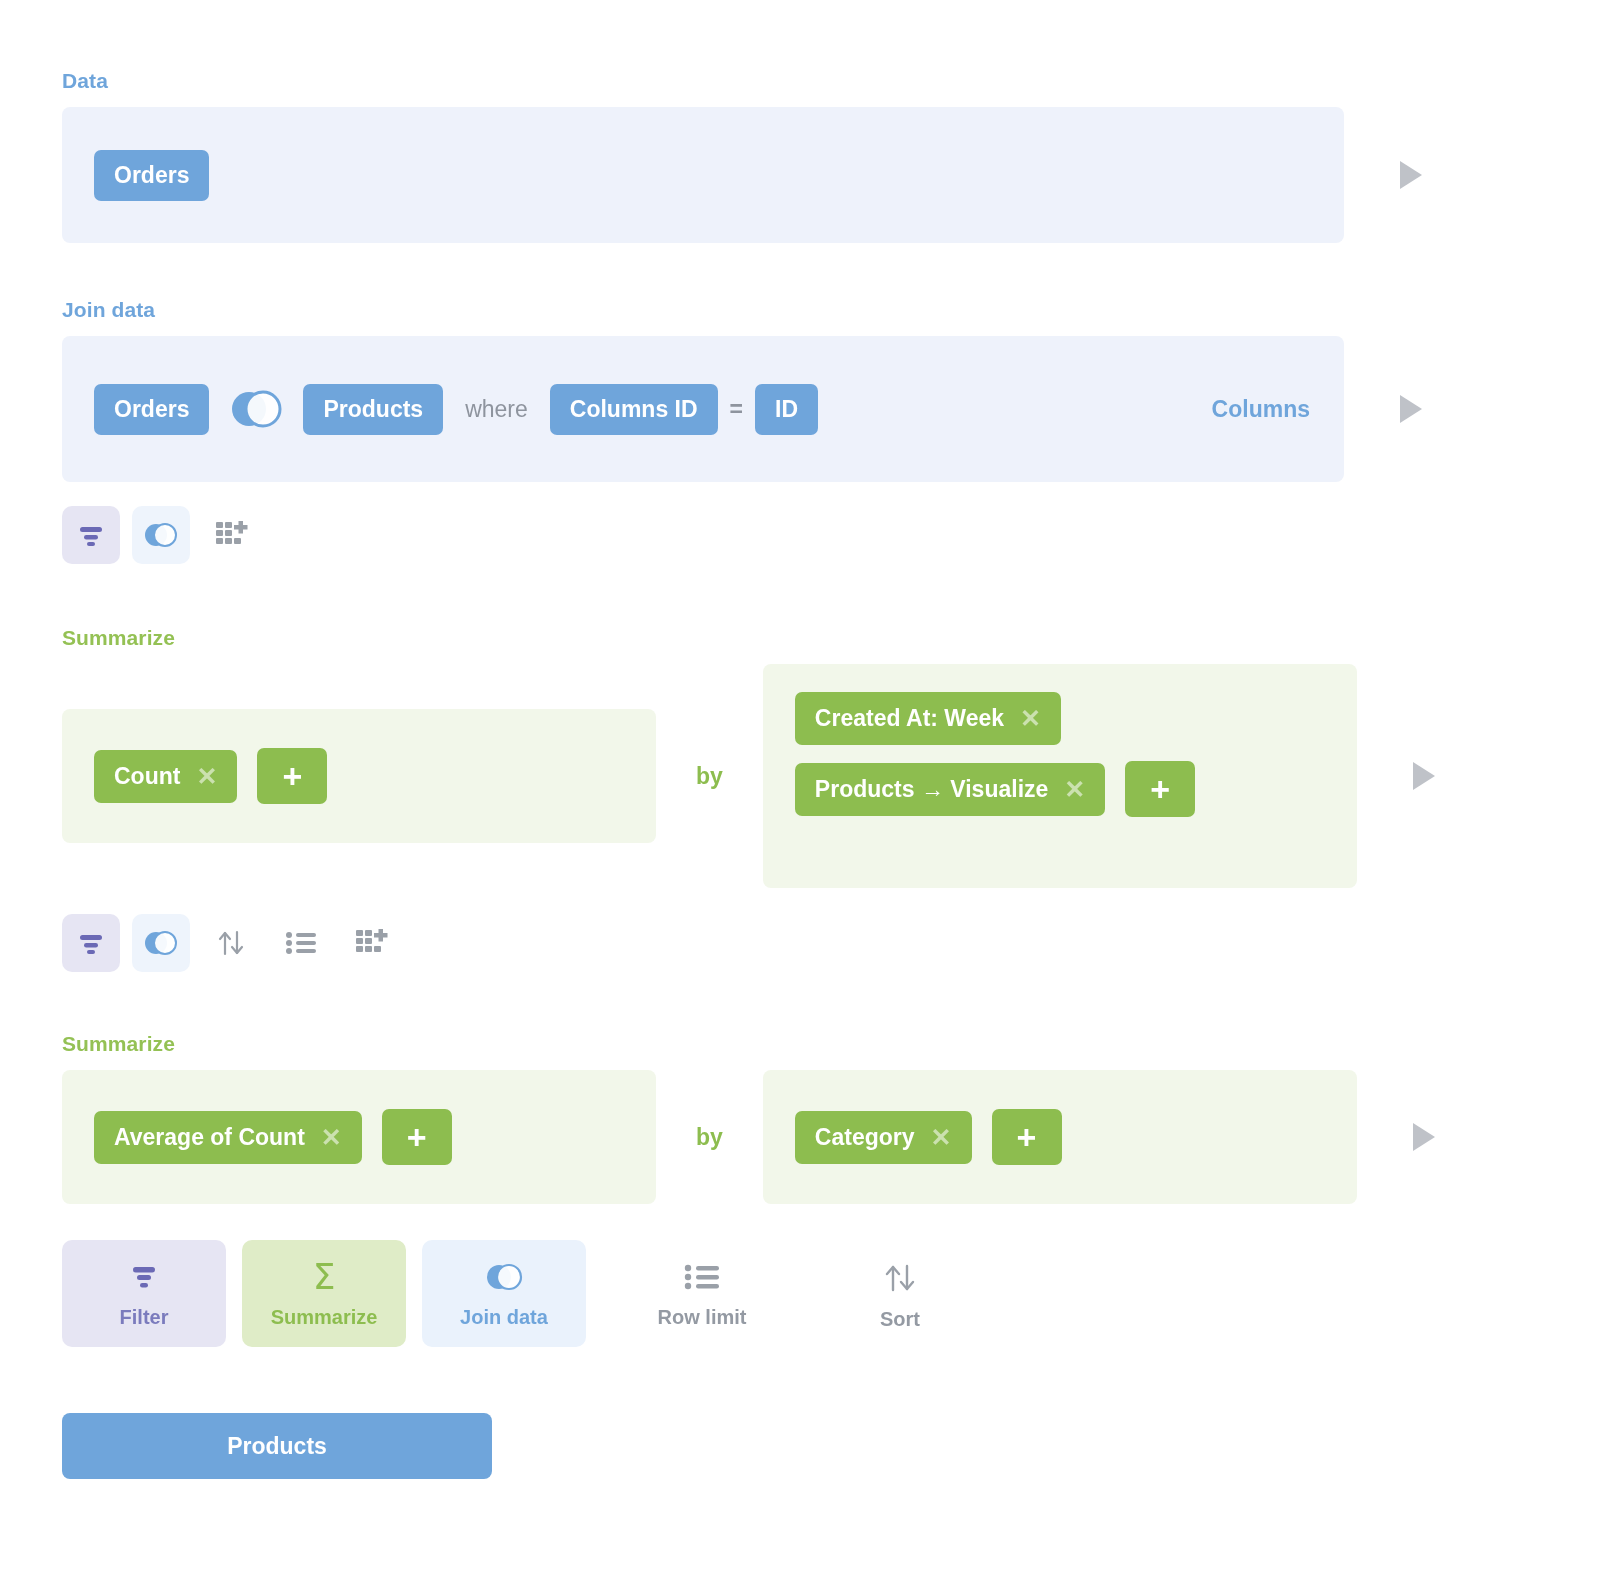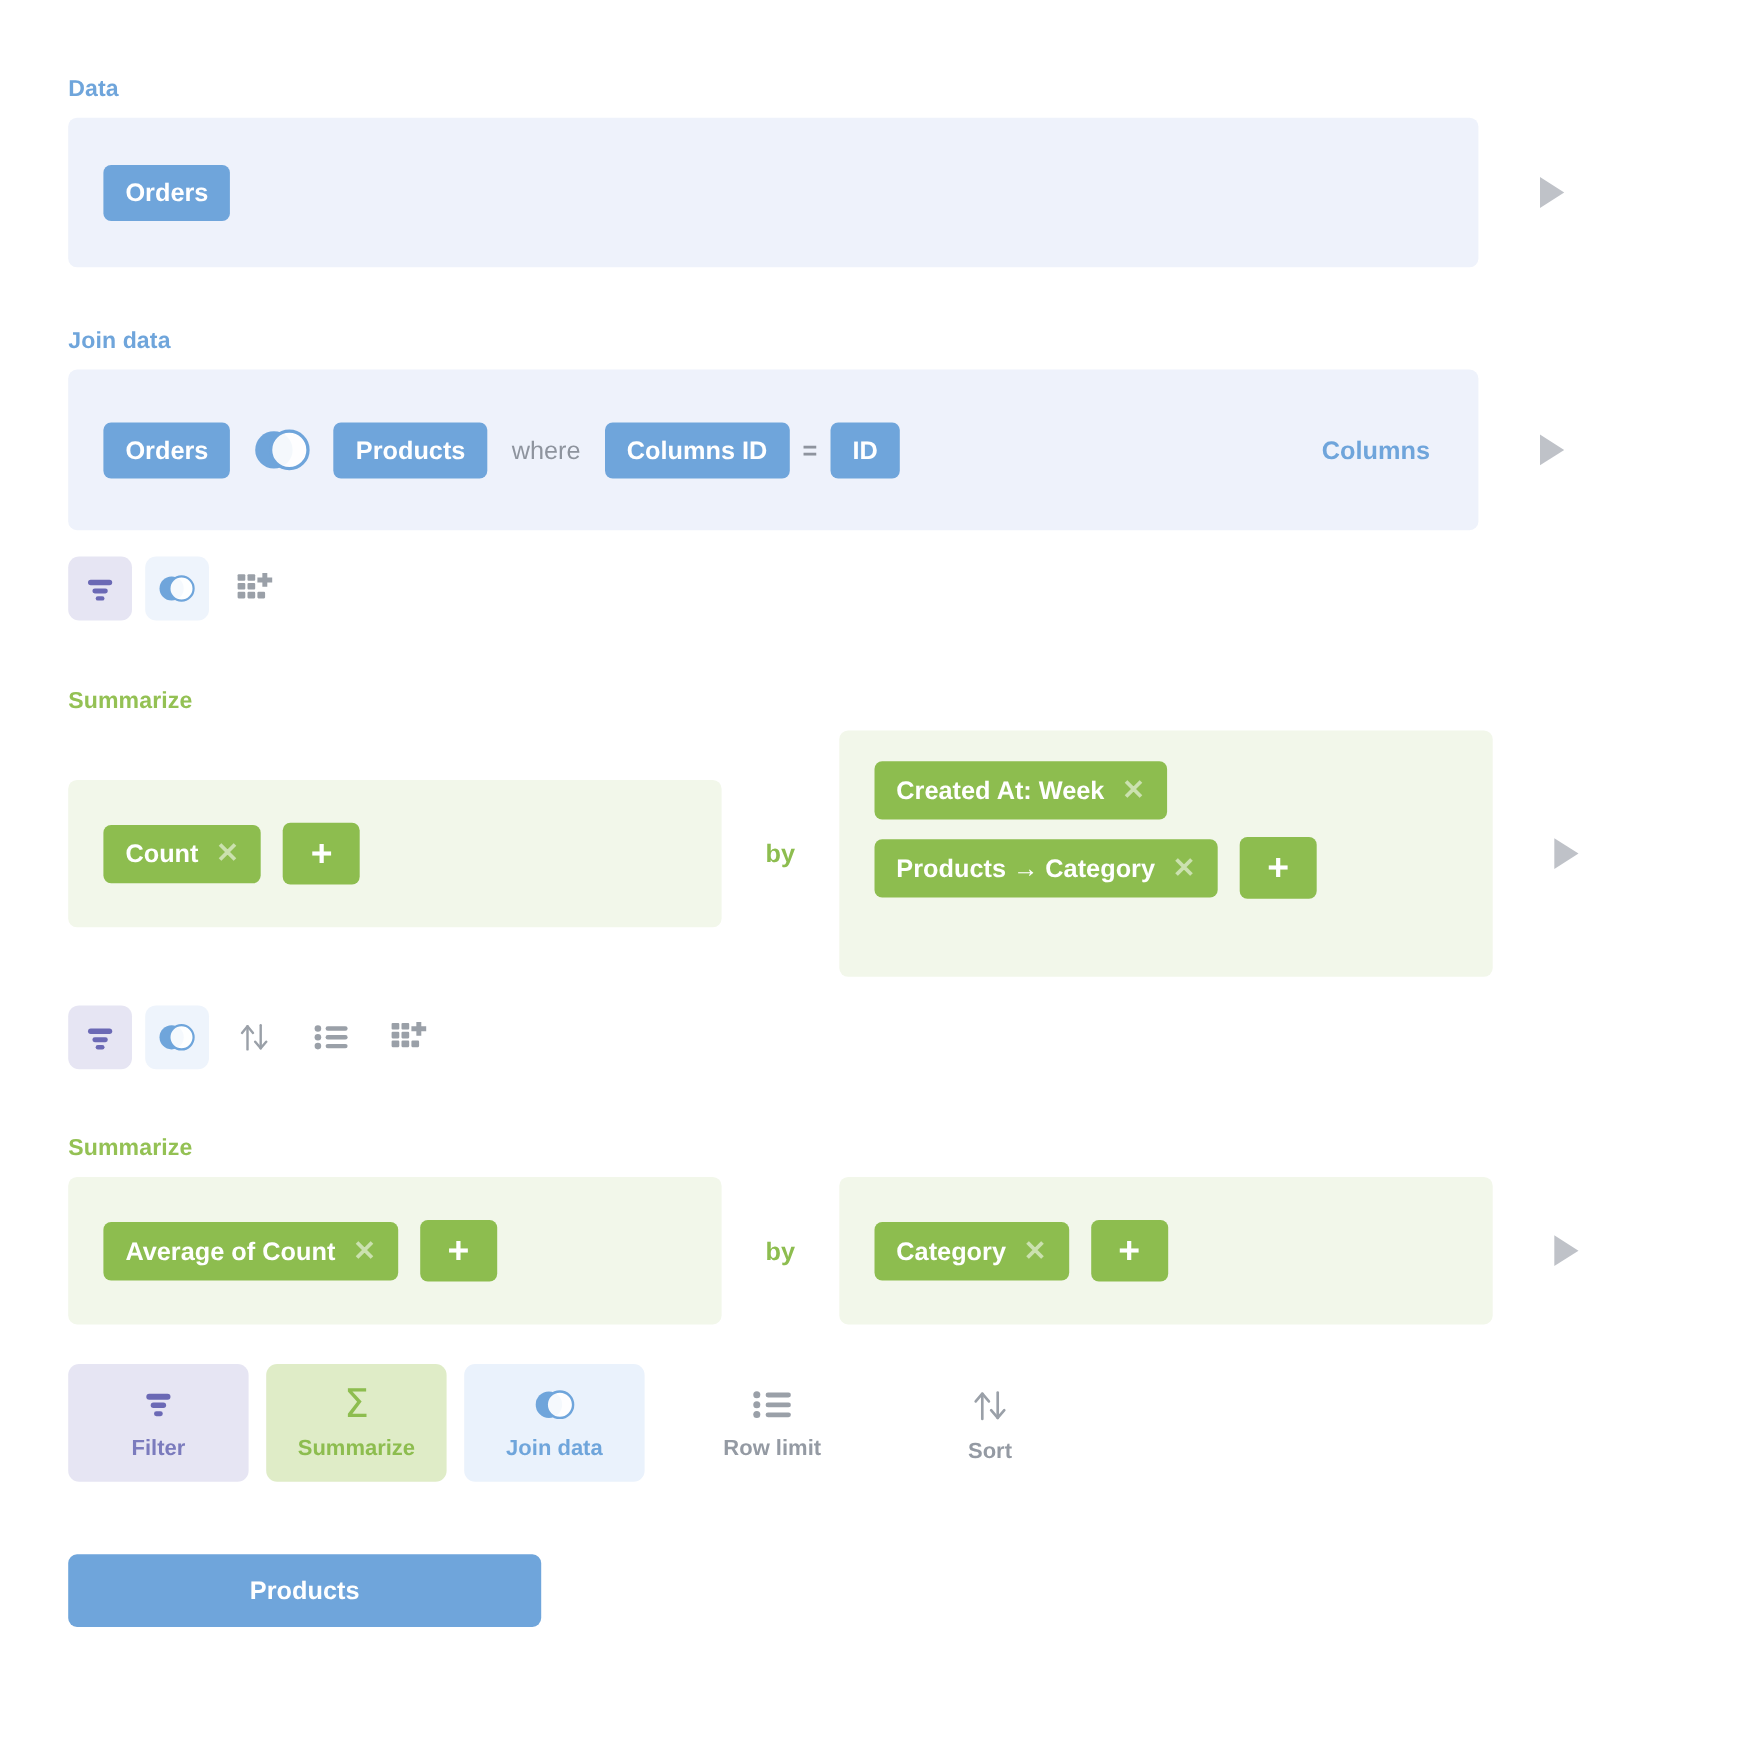--- a/index.html
+++ b/index.html
@@ -114,21 +114,21 @@
     font-size: 23px;
     font-weight: bold;
     margin: 0 12px;
   }
   .columns-lnk {
     color: #6fa5db;
     font-size: 23px;
     font-weight: bold;
     cursor: pointer;
     margin-left: auto;
-    margin-right: 44px;
+    margin-right: 34px;
   }
   .by-lbl {
     color: #8dbd4f;
     font-size: 23px;
     font-weight: bold;
     margin: 0 40px;
     flex: none;
   }
 
   
@@ -303,21 +303,21 @@
 
       <span class="by-lbl">by</span>
 
       <div class="clause-box green" style="width:594px;height:224px;padding:28px 0 28px 32px;flex-direction:column;align-items:flex-start;gap:16px;">
         <span class="pill green">
           <span>Created At: Week</span>
           <span class="x">✕</span>
         </span>
         <span style="display:flex;align-items:center;gap:20px;">
           <span class="pill green">
-            <span>Products → Category</span>
+            <span>Products → Visualize</span>
             <span class="x">✕</span>
           </span>
           <span class="plus-btn">+</span>
         </span>
       </div>
 
       <div class="play-btn"></div>
     </div>
 
     <div class="icon-strip" style="margin-top:26px;gap:12px;">

